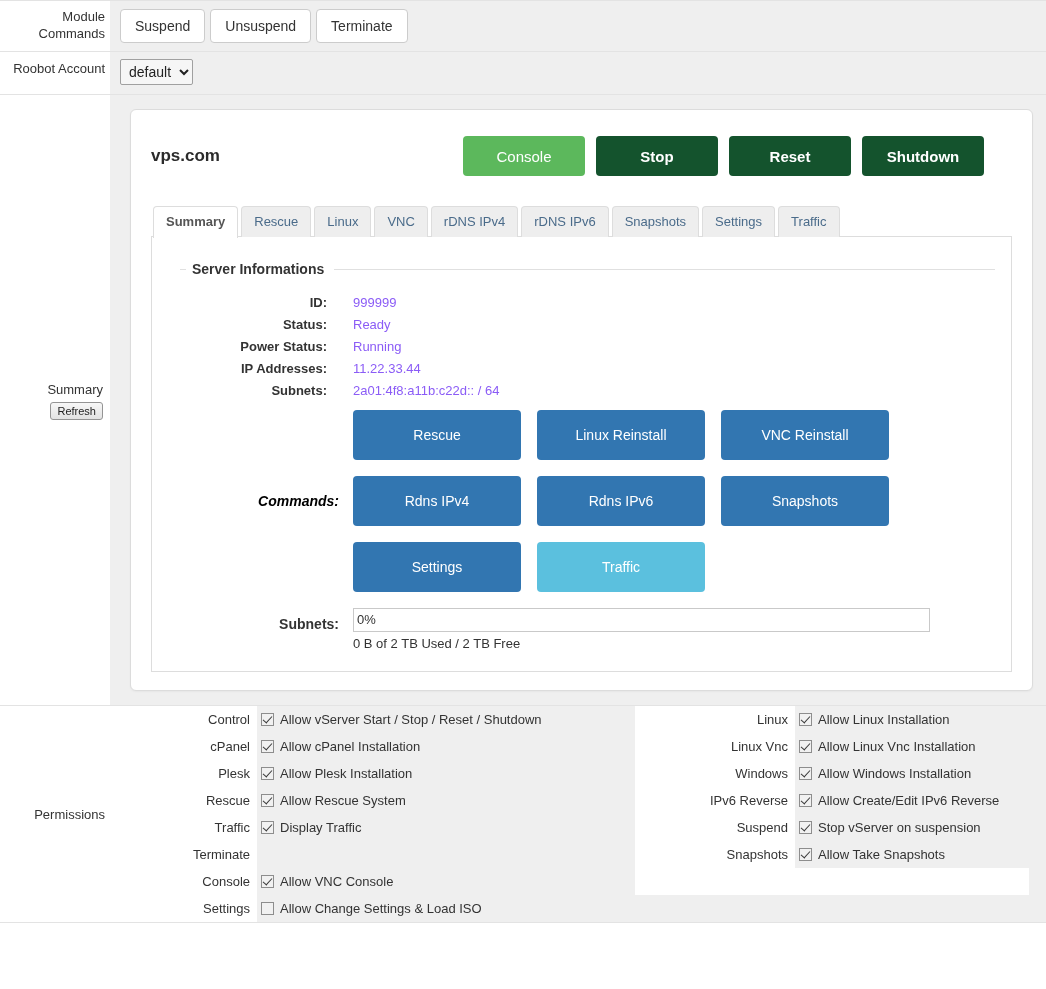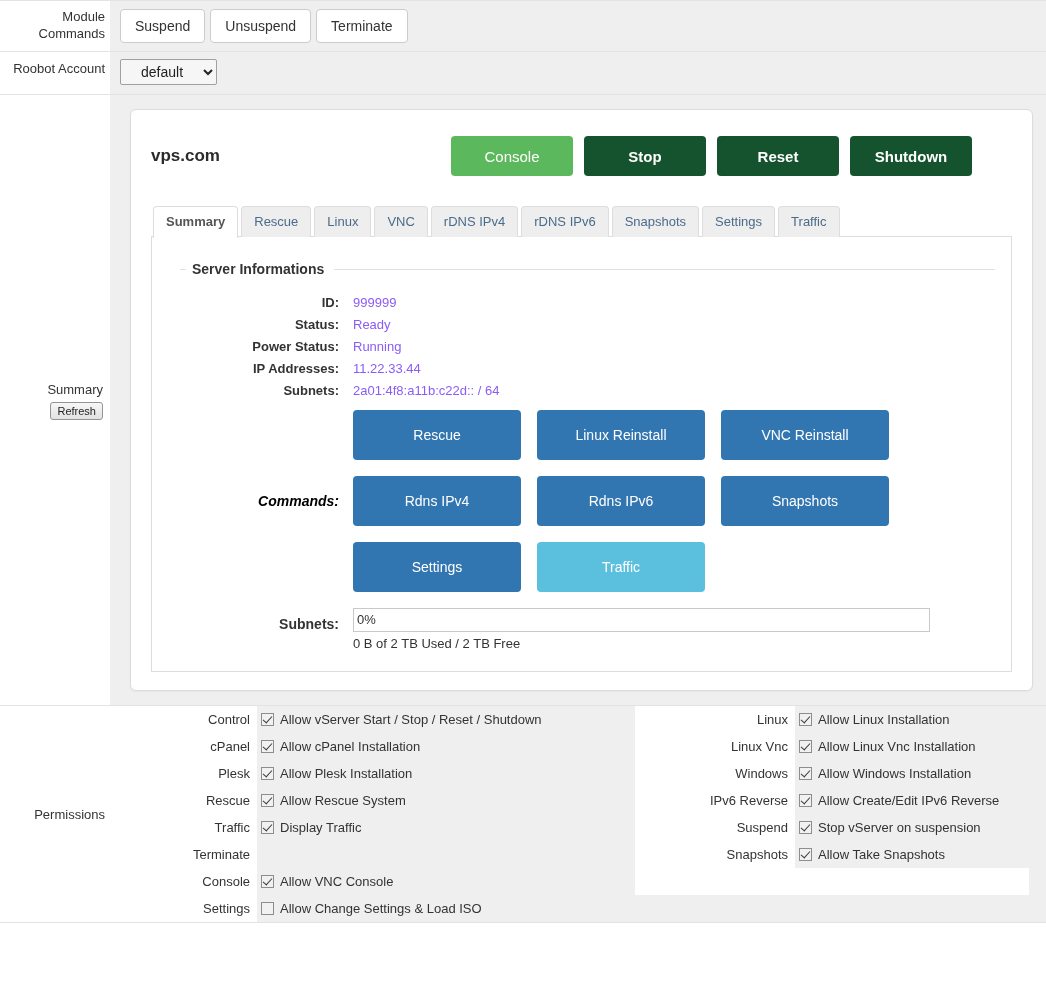--- a/index.html
+++ b/index.html
@@ -38,21 +38,21 @@
     border-radius: 4px;
     cursor: pointer;
     line-height: 18px;
   }
 
   
   #roobot-row .fld { padding-top: 7px; padding-bottom: 9px; }
   .native-select {
     font-family: "Liberation Sans", sans-serif;
     font-size: 14px;
-    padding: 3px 16px;
+    padding: 3px 4px;
     border: 1px solid #a0a0a0;
     background: #f6f6f6;
     border-radius: 2px;
     color: #222;
   }
 
   
   #summary-row { background: #efefef; border-bottom: 1px solid #e3e3e3; }
   #summary-row .lbl {
     display: flex; flex-direction: column;
@@ -78,21 +78,21 @@
   .panel {
     background: #ffffff;
     border: 1px solid #dcdcdc;
     border-radius: 6px;
     margin: 14px 13px 14px 20px;
     padding: 22px 20px 18px 20px;
     box-shadow: 0 1px 2px rgba(0,0,0,0.04);
   }
 
   
-  .panel-head { display: flex; align-items: center; height: 48px; }
+  .panel-head { display: flex; align-items: center; height: 48px; gap: 12px; }
   .vps-title { font-size: 17px; font-weight: bold; color: #2b2b2b; width: 300px; }
   .actions { display: flex; gap: 11px; }
   .act-btn {
     width: 122px; height: 40px;
     border: none; border-radius: 4px;
     color: #ffffff; font-size: 15px;
     font-family: "Liberation Sans", sans-serif;
     cursor: pointer;
   }
   .act-green { background: #5cb85c; }
@@ -139,21 +139,21 @@
     font-size: 14px; font-weight: bold; color: #333333;
     padding-right: 10px; white-space: nowrap;
   }
   .info-legend .legend-rule { flex: 1 1 auto; height: 1px; background: #e0e0e0; }
   .legend-tick { width: 6px; height: 1px; background: #e0e0e0; margin-right: 6px; }
 
   
   .info-row { display: flex; margin-bottom: 7px; }
   .info-row .k {
     width: 185px; flex: 0 0 185px;
-    text-align: right; padding-right: 14px;
+    text-align: right; padding-right: 26px;
     font-weight: bold; font-size: 13px; color: #333;
   }
   .info-row .v { font-size: 13px; color: #8b5cf6; }
   .v-ok { color: #3ec93e; }
 
   
   .cmd-row { display: flex; margin-top: 12px; }
   .cmd-row .k {
     width: 185px; flex: 0 0 185px;
     text-align: right; padding-right: 14px;

